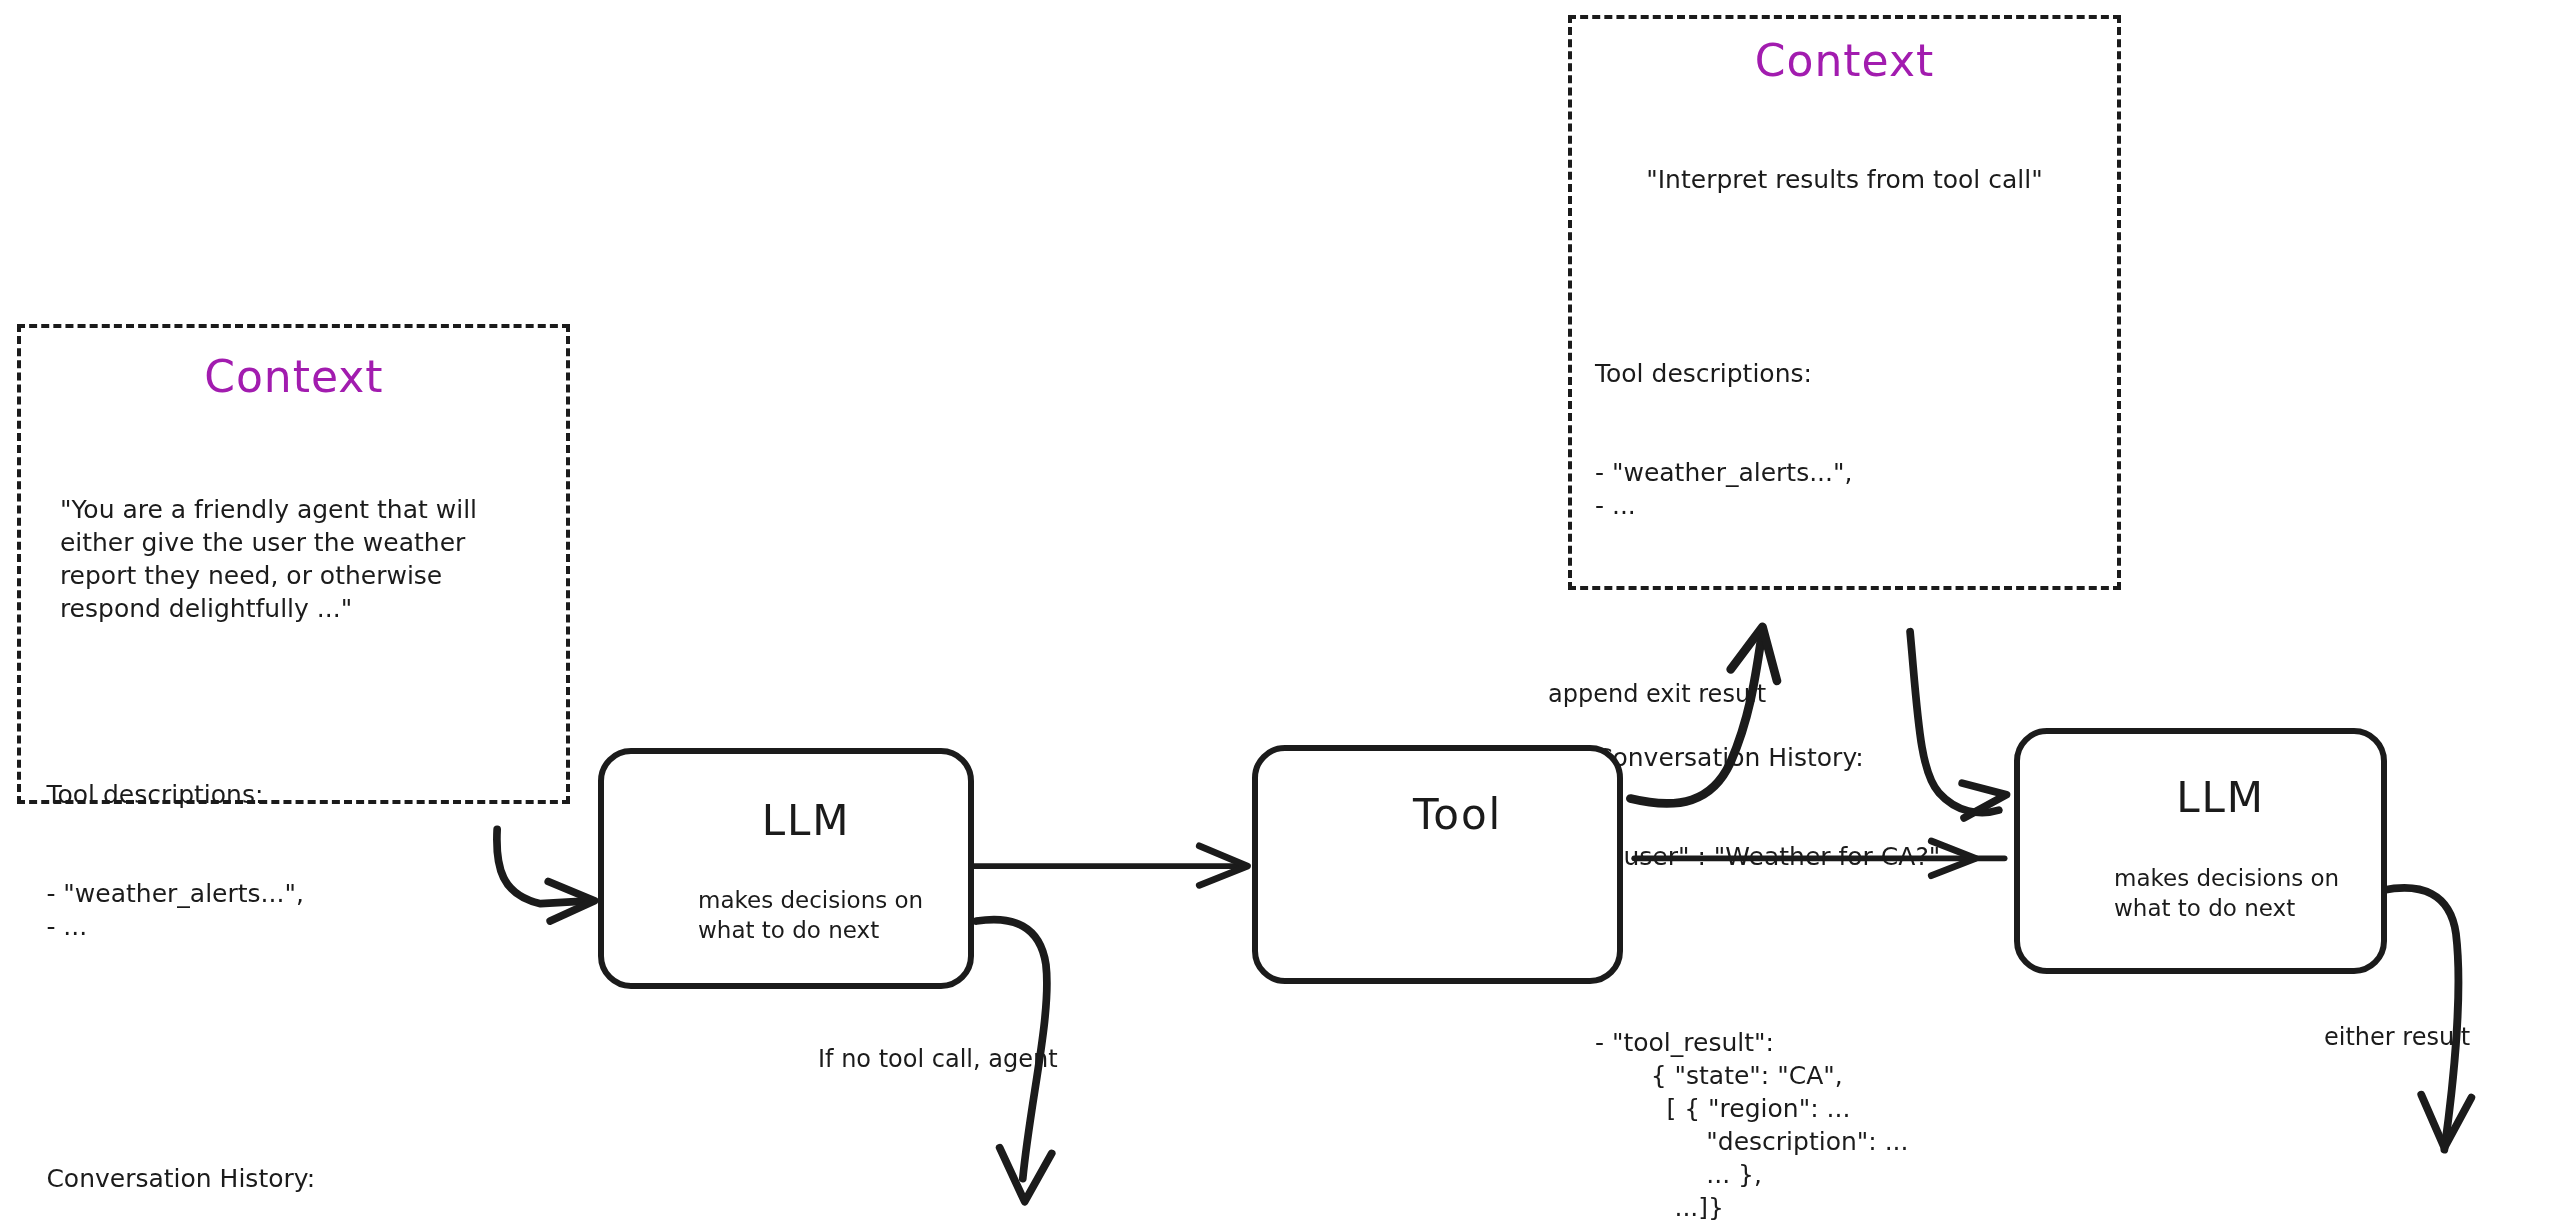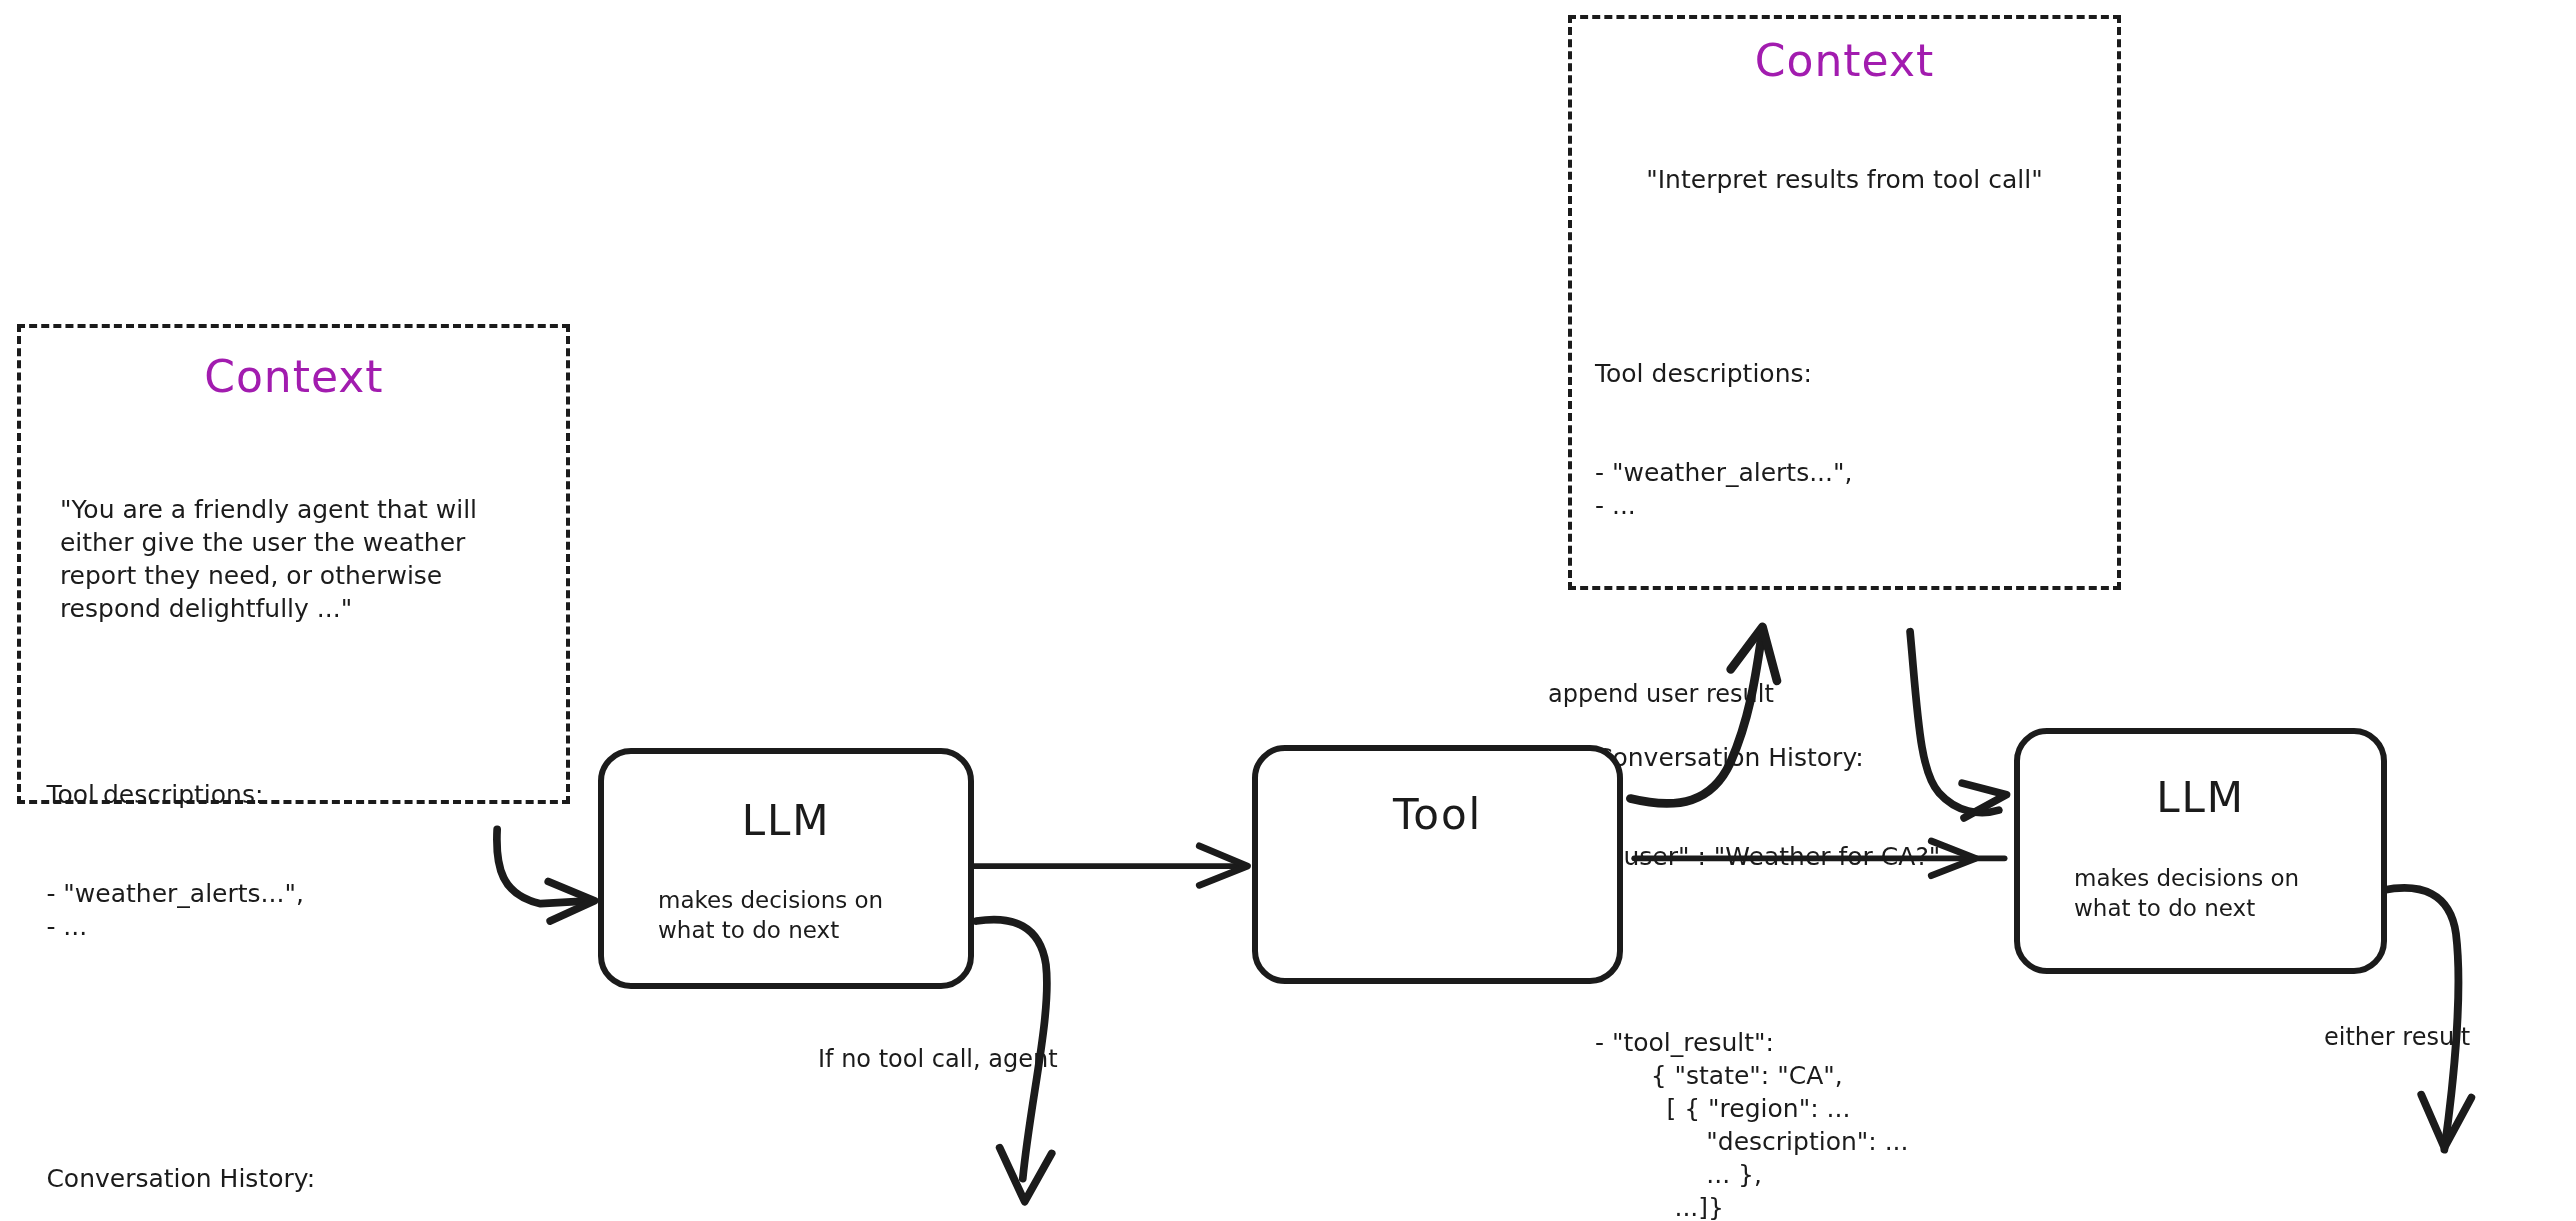--- a/index.html
+++ b/index.html
@@ -80,20 +80,21 @@
   
   .node-box {
     position: absolute;
     box-sizing: border-box;
     border: 6.8px solid #1b1b1b;
     border-radius: 33px;
     background: #ffffff;
     display: flex;
     flex-direction: column;
     align-items: center;
+    padding-left: 40px;
   }
   .node-title {
     font-size: 42px;
     letter-spacing: 1.9px;
     color: #1b1b1b;
     white-space: nowrap;
   }
   .node-sub {
     font-size: 23px;
     line-height: 1.3;
@@ -225,18 +226,18 @@
   </div>
 
   <div class="node-box" id="node-llm-2">
     <div class="node-title">LLM</div>
     <div class="node-sub">makes decisions on
 what to do next</div>
   </div>
 
   <div class="edge-label" id="label-exit">If no tool call, agent</div>
 
-  <div class="edge-label" id="label-append">append user result</div>
+  <div class="edge-label" id="label-append">append exit result</div>
 
   <div class="edge-label" id="label-return">either result</div>
 
 </div>
 
 
 </body></html>

